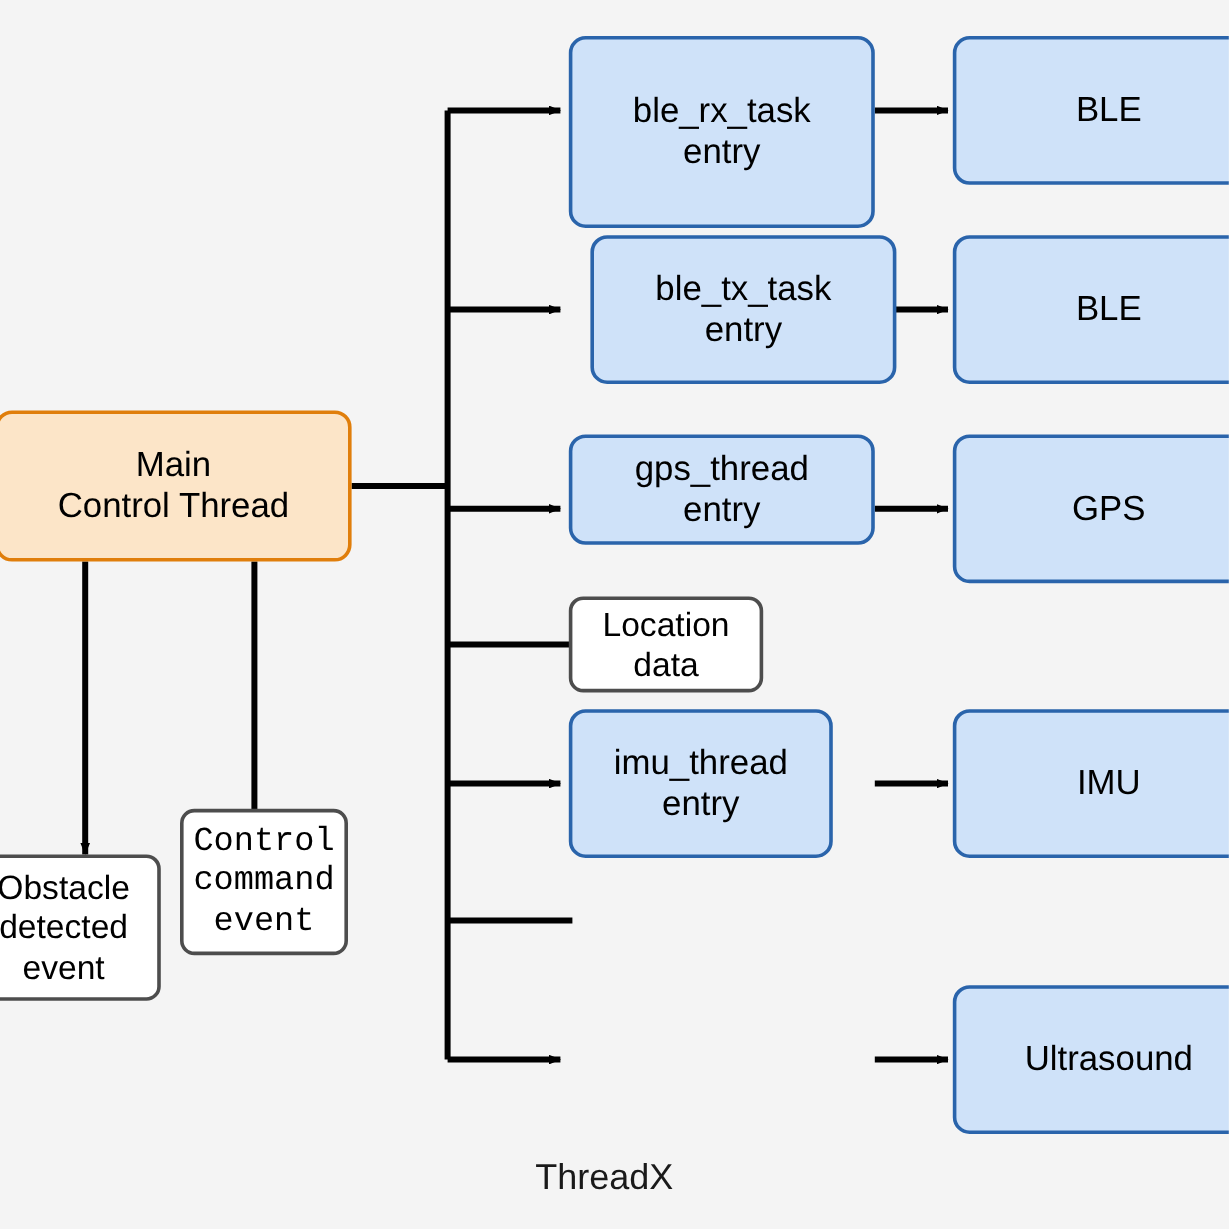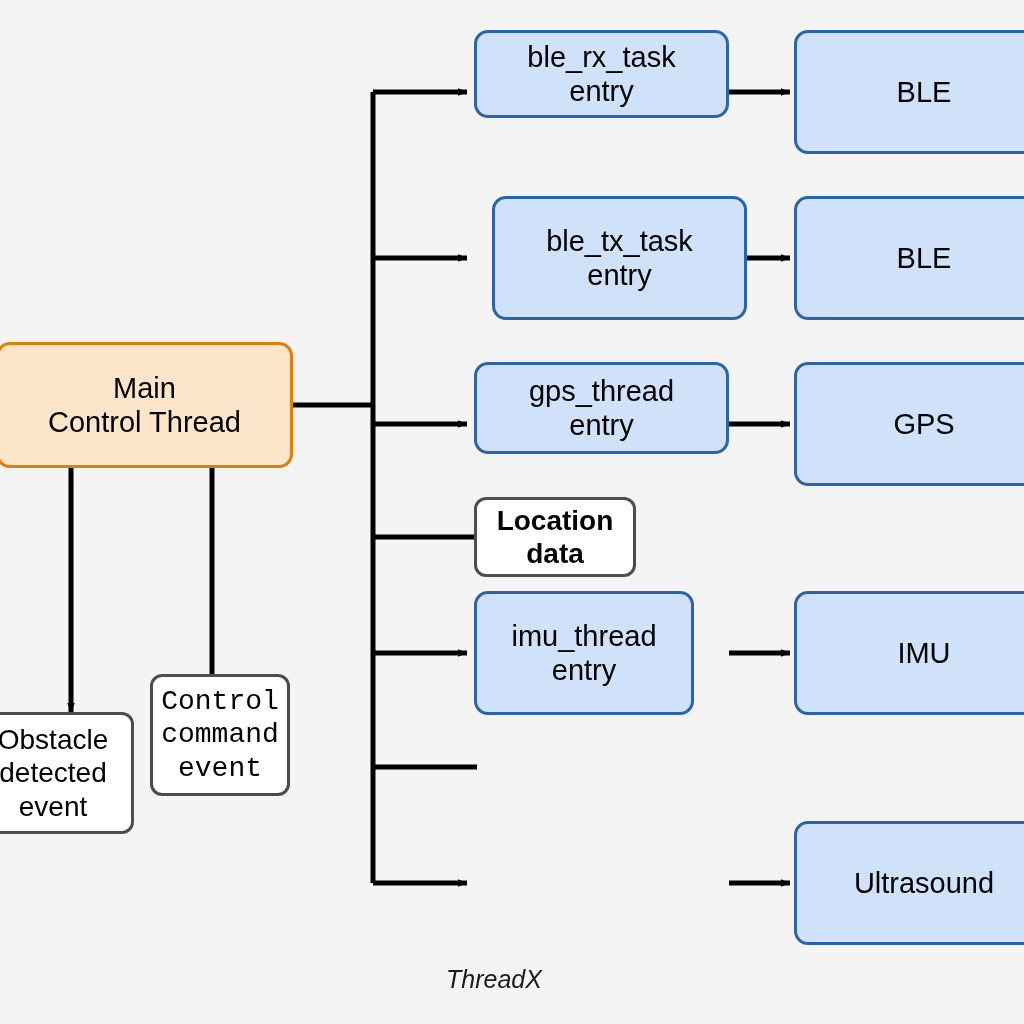--- a/index.html
+++ b/index.html
@@ -40,34 +40,32 @@
     background: #fce5c8;
     border: 3px solid #e07e0b;
     border-radius: 14px;
     font-size: 29px;
   }
   .node.plain {
     background: #ffffff;
     border: 3px solid #4d4d4d;
     border-radius: 12px;
     font-size: 28px;
-    font-weight: bold;
   }
   .node.event {
     background: #ffffff;
     border: 3px solid #4d4d4d;
     border-radius: 12px;
     font-size: 28px;
   }
   .caption {
     position: absolute;
-    font-size: 25px;
+    font-size: 30px;
     color: #1a1a1a;
     white-space: nowrap;
-    font-style: italic;
   }
   #edges {
     position: absolute;
     left: 0;
     top: 0;
     width: 1024px;
     height: 1024px;
     pointer-events: none;
   }
 </style>
@@ -102,21 +100,21 @@
     <path d="M729,653 L790,653" stroke="#000000" stroke-width="5" fill="none" marker-end="url(#arrow)"></path>
     <path d="M729,883 L790,883" stroke="#000000" stroke-width="5" fill="none" marker-end="url(#arrow)"></path>
 
     <path d="M71,468 L71,712" stroke="#000000" stroke-width="5" fill="none" marker-end="url(#arrow)"></path>
     <path d="M212,468 L212,712" stroke="#000000" stroke-width="5" fill="none" marker-end="url(#arrow)"></path>
   </svg>
 
   <div class="node main" style="left:-4px; top:342px; width:297px; height:126px;">Main
 Control Thread</div>
 
-  <div class="node task" style="left:474px; top:30px; width:255px; height:88px;">ble_rx_task
+  <div class="node task" style="left:474px; top:30px; width:255px; height:160px;">ble_rx_task
 entry</div>
   <div class="node task" style="left:474px; top:196px; width:255px; height:124px;margin-left:18px;">ble_tx_task
 entry</div>
   <div class="node task" style="left:474px; top:362px; width:255px; height:92px;">gps_thread
 entry</div>
   <div class="node task" style="left:474px; top:591px; width:220px; height:124px;">imu_thread
 entry</div>
 
   <div class="node device" style="left:794px; top:30px; width:260px; height:124px;">BLE</div>
   <div class="node device" style="left:794px; top:196px; width:260px; height:124px;">BLE</div>

